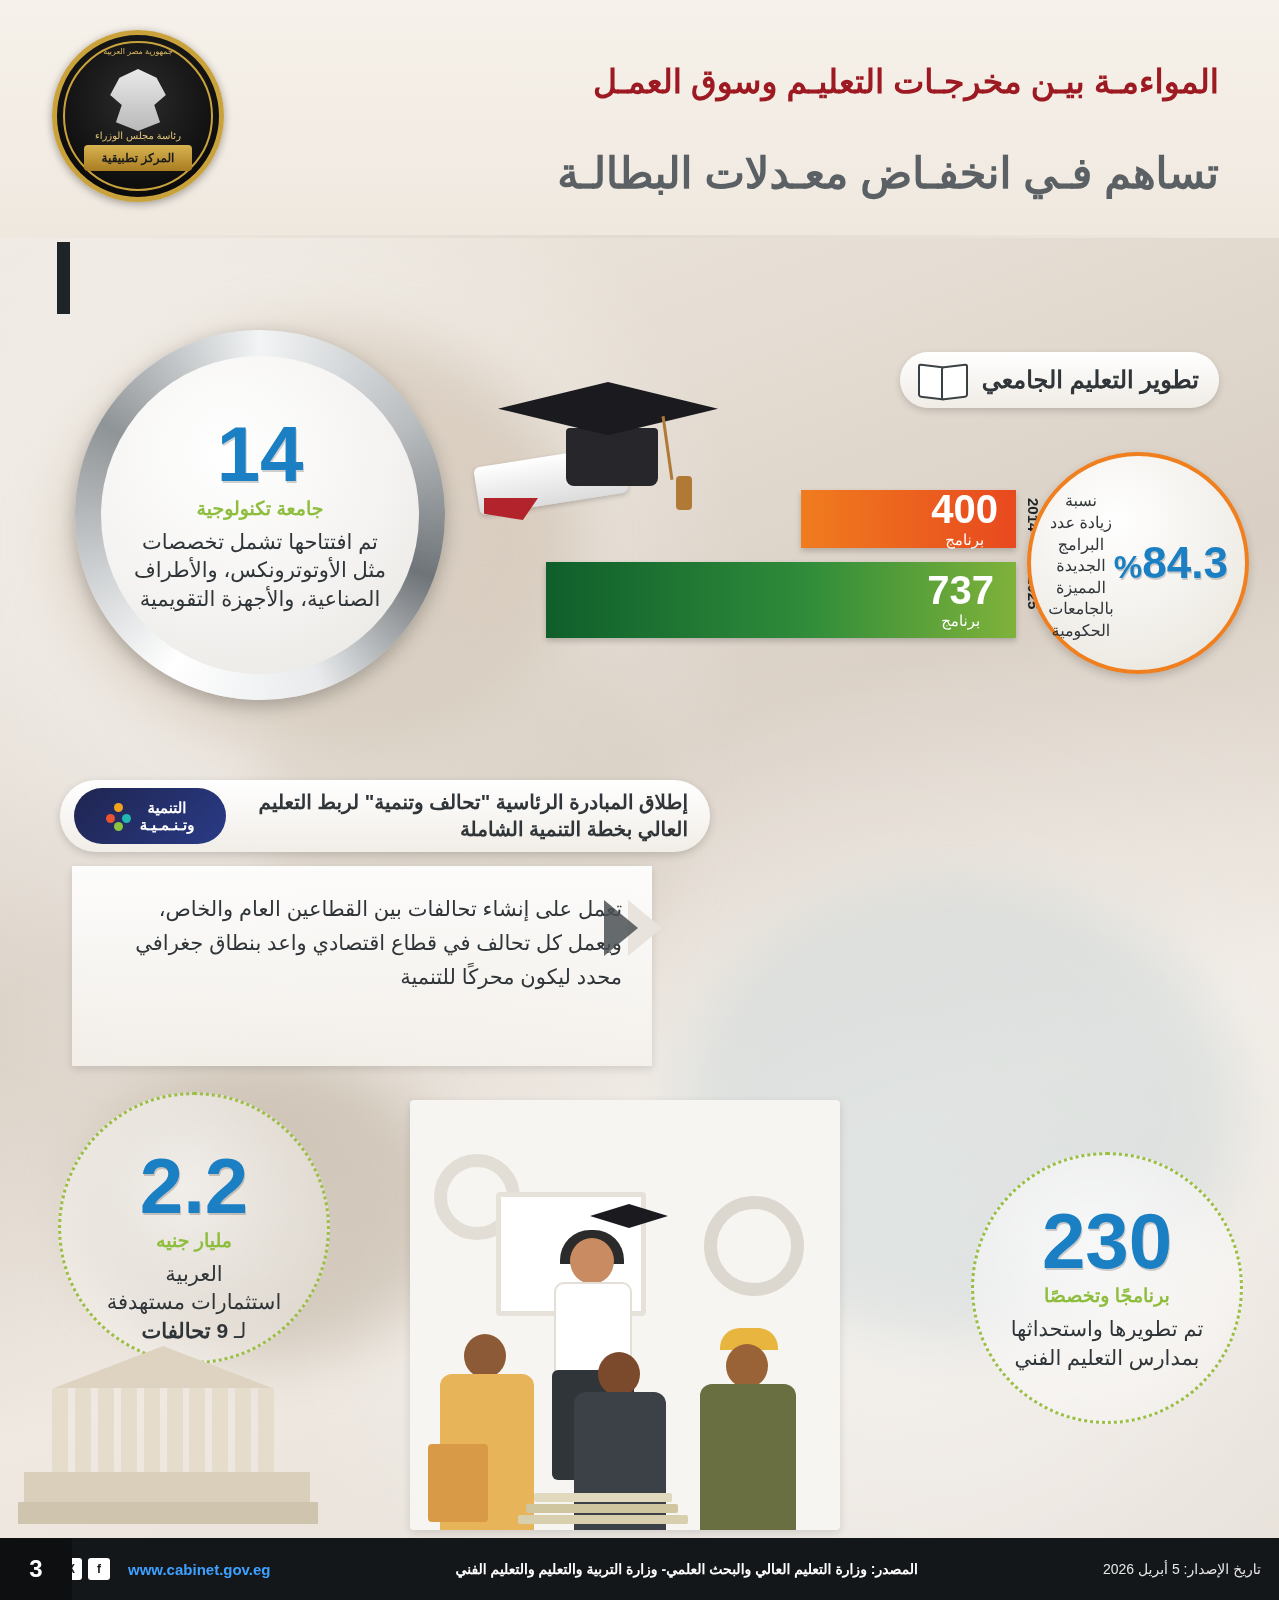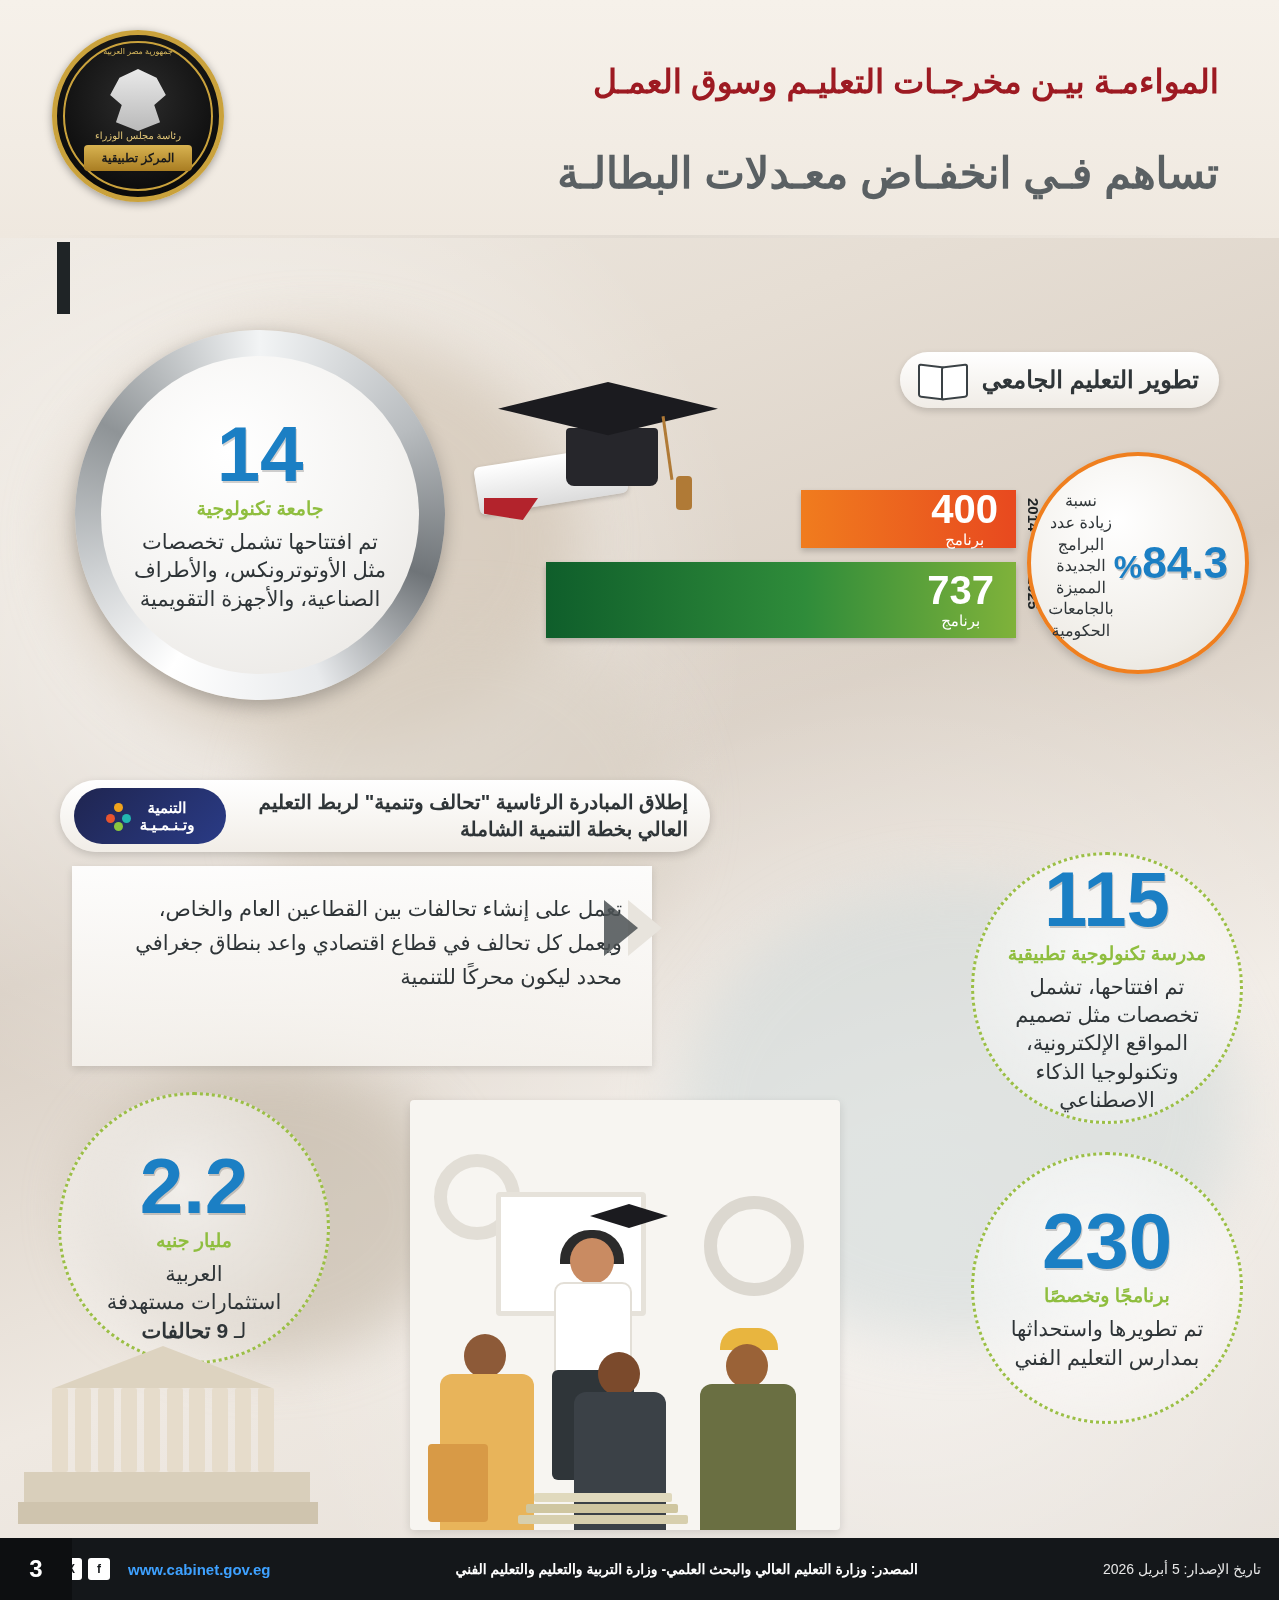--- a/index.html
+++ b/index.html
@@ -422,25 +422,20 @@
   <div class="year-tag" id="year-2025">2025</div>
 
   <div id="pct-bubble">
     <div class="pct">
       <span class="sign">%</span><span>84.3</span>
     </div>
     <div class="ptxt">نسبة زيادة عدد البرامج الجديدة المميزة بالجامعات الحكومية</div>
   </div>
 
 
-  <div class="dash-circle" id="circle-115">
-    <div class="big-num">115</div>
-    <div class="unit">مدرسة تكنولوجية تطبيقية</div>
-    <div class="desc">تم افتتاحها، تشمل تخصصات مثل تصميم المواقع الإلكترونية، وتكنولوجيا الذكاء الاصطناعي</div>
-  </div>
 
   <div class="dash-circle" id="circle-230">
     <div class="big-num">230</div>
     <div class="unit">برنامجًا وتخصصًا</div>
     <div class="desc">تم تطويرها واستحداثها بمدارس التعليم الفني</div>
   </div>
 
   <div id="init-head">
     <div class="txt">إطلاق المبادرة الرئاسية "تحالف وتنمية" لربط التعليم العالي بخطة التنمية الشاملة</div>
     <div id="init-logo">

